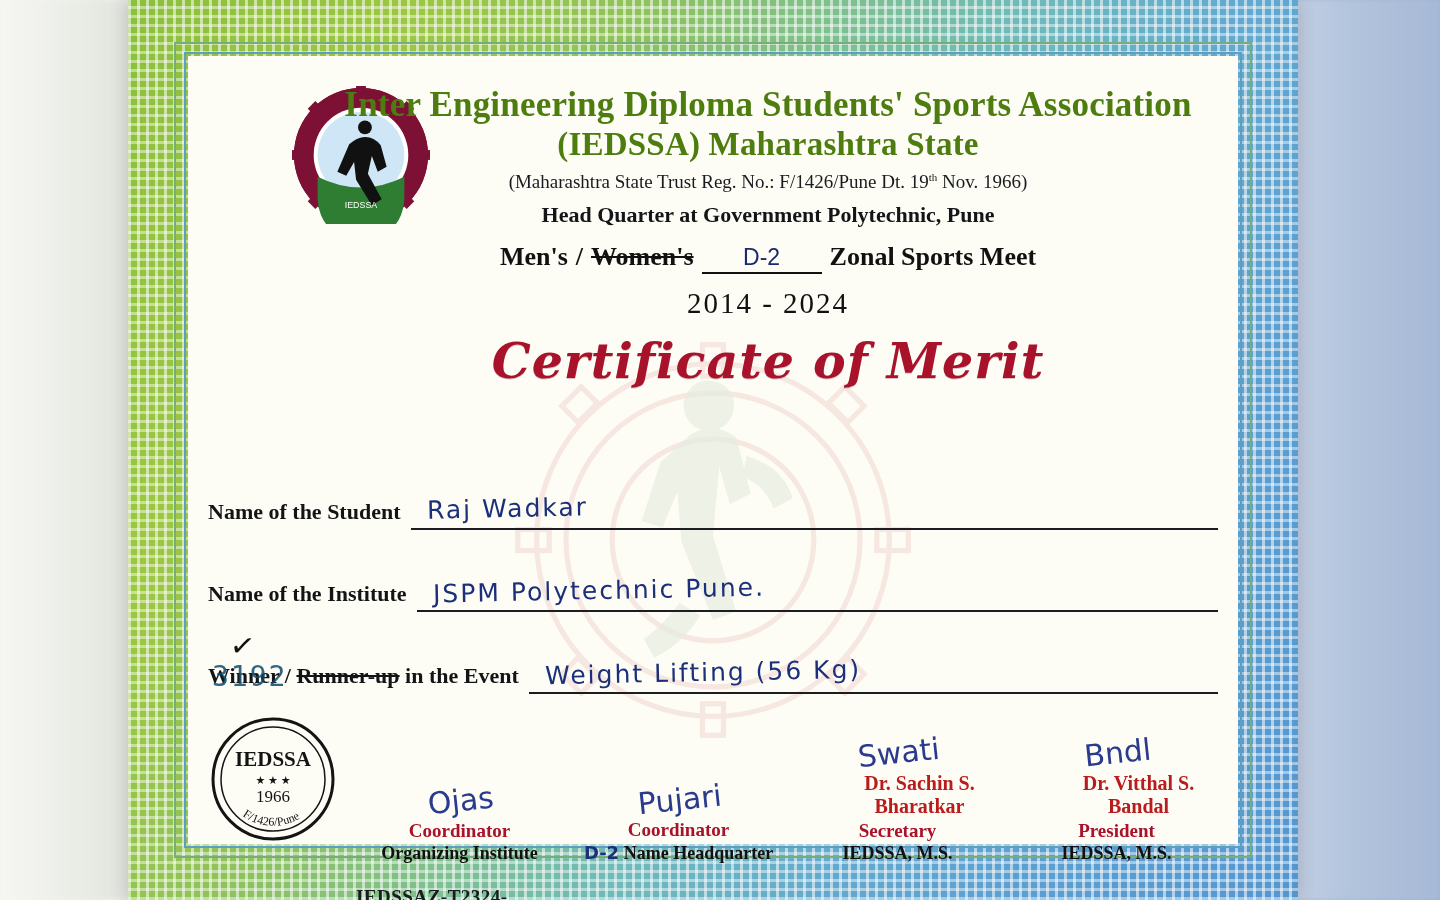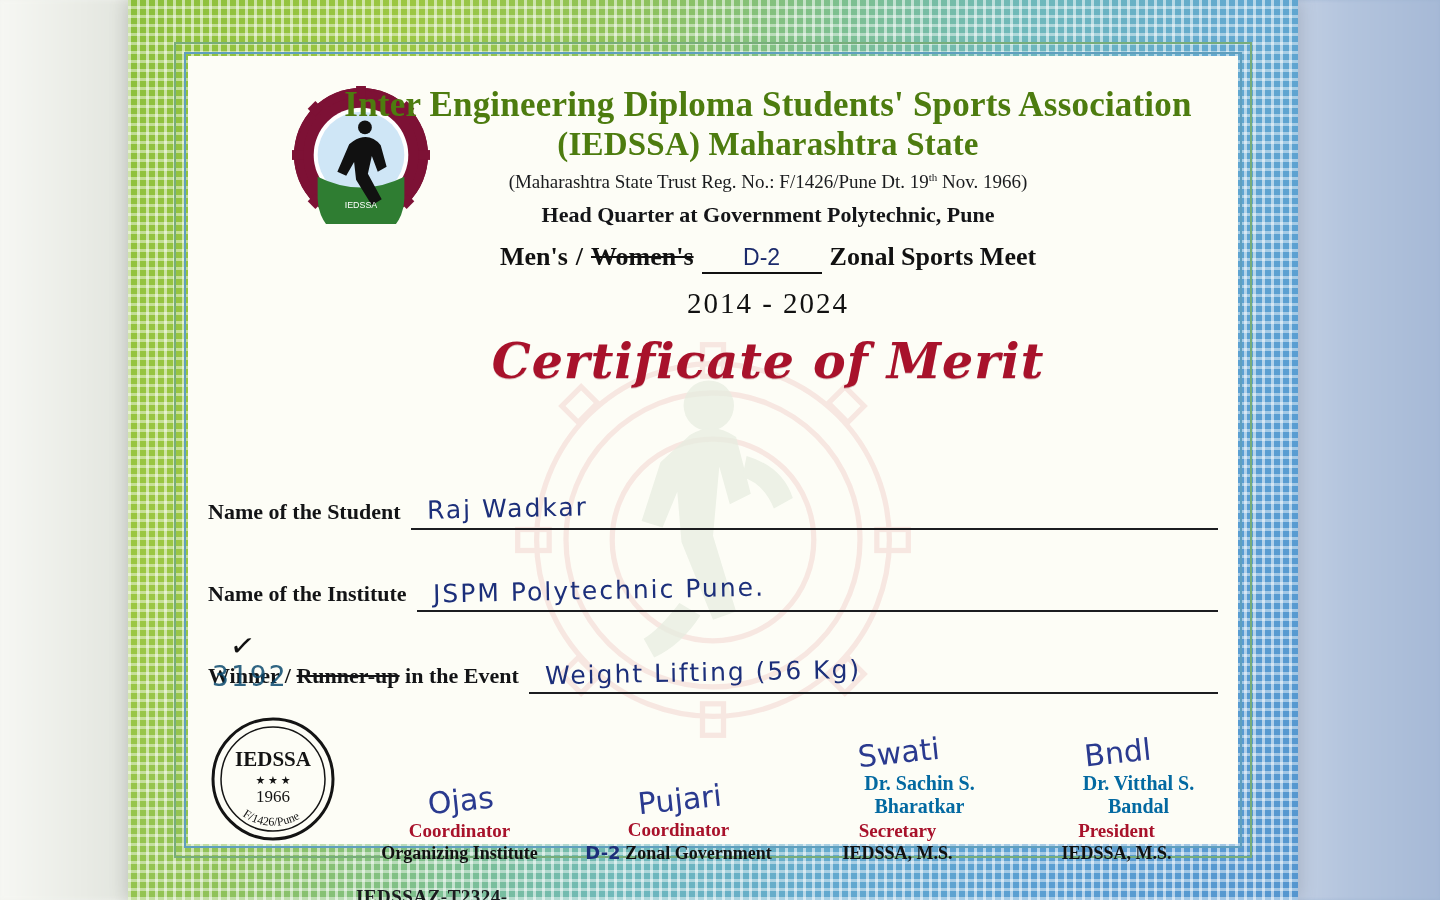--- a/index.html
+++ b/index.html
@@ -256,21 +256,21 @@
     font-size: 30px;
     color: #2a3a8f;
     display: flex;
     align-items: flex-end;
     justify-content: center;
     transform: rotate(-6deg);
   }
   .sig-name {
     font-size: 20px;
     font-weight: bold;
-    color: #0369a1;
+    color: #b91c1c;
     margin-top: 2px;
     margin-left: 44px;
   }
   .sig-role {
     font-size: 19px;
     font-weight: bold;
     color: #a8122b;
     margin-top: 2px;
     text-align: center;
   }
@@ -440,21 +440,21 @@
           <div class="sig-role">Coordinator</div>
           <div class="sig-sub">Organizing Institute</div>
         </div>
 
         <div class="sig-col">
           <div class="sig-mark">Pujari</div>
           <div class="sig-name"></div>
           <div class="sig-role">Coordinator</div>
           <div class="sig-sub">
             <span class="blue-prefix">D-2</span>
-            <span>Zonal Government</span>
+            <span>Name Headquarter</span>
           </div>
         </div>
 
         <div class="sig-col">
           <div class="sig-mark">Swati</div>
           <div class="sig-name">Dr. Sachin S. Bharatkar</div>
           <div class="sig-role">Secretary</div>
           <div class="sig-sub">IEDSSA, M.S.</div>
         </div>
 

